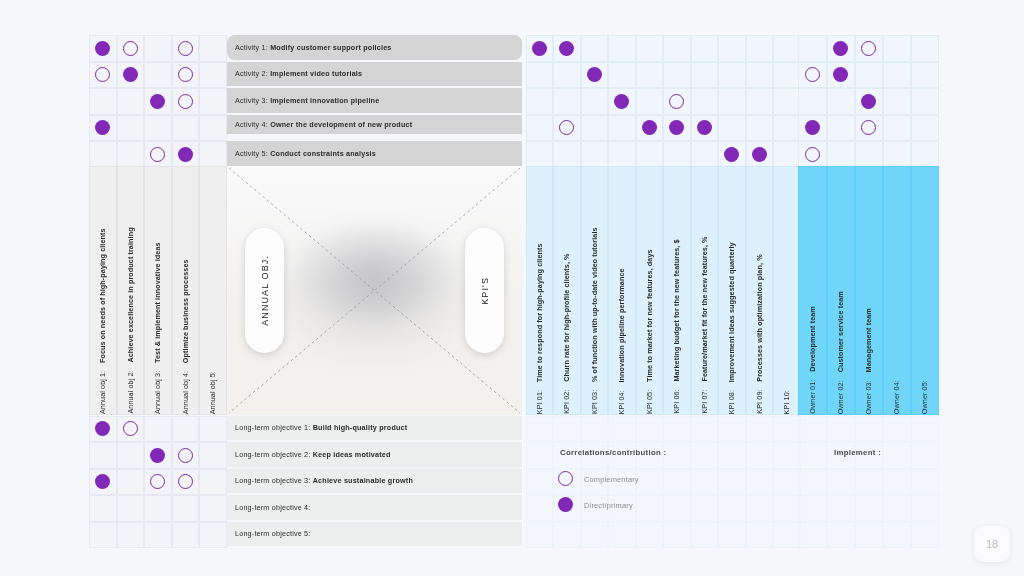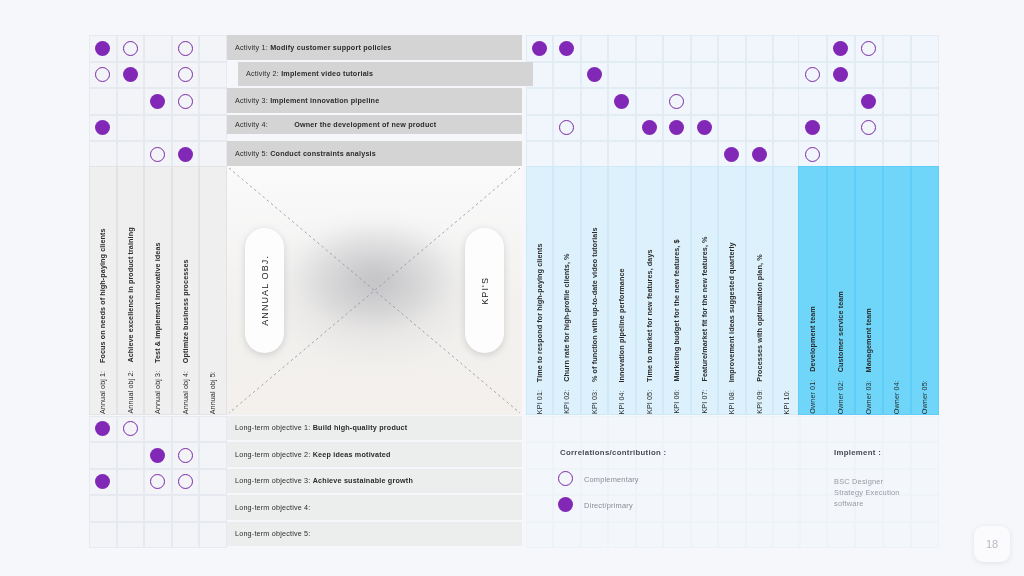--- a/index.html
+++ b/index.html
@@ -332,33 +332,33 @@
       <div class="cell mat-cell blue" style="left:663px;top:521.5px;width:27.5px;height:26.5px;opacity:.35;"></div>
       <div class="cell mat-cell blue" style="left:690.5px;top:521.5px;width:27.5px;height:26.5px;opacity:.35;"></div>
       <div class="cell mat-cell blue" style="left:718px;top:521.5px;width:27.5px;height:26.5px;opacity:.35;"></div>
       <div class="cell mat-cell blue" style="left:745.5px;top:521.5px;width:27.5px;height:26.5px;opacity:.35;"></div>
       <div class="cell mat-cell blue" style="left:773px;top:521.5px;width:27.5px;height:26.5px;opacity:.35;"></div>
       <div class="cell mat-cell blue" style="left:798px;top:521.5px;width:28.5px;height:26.5px;opacity:.35;"></div>
       <div class="cell mat-cell blue" style="left:826.5px;top:521.5px;width:28.5px;height:26.5px;opacity:.35;"></div>
       <div class="cell mat-cell blue" style="left:854.5px;top:521.5px;width:28.5px;height:26.5px;opacity:.35;"></div>
       <div class="cell mat-cell blue" style="left:882.5px;top:521.5px;width:28.5px;height:26.5px;opacity:.35;"></div>
       <div class="cell mat-cell blue" style="left:910.5px;top:521.5px;width:28.5px;height:26.5px;opacity:.35;"></div>
-      <div class="label-row " style="top:35px;height:24.5px;">
+      <div class="label-row " style="top:35px;height:24.5px;border-radius:8px;">
         <span>Activity 1:&nbsp;</span>
         <span class="b">Modify customer support policies</span>
       </div>
-      <div class="label-row " style="top:61.5px;height:24.5px;margin-left:11px;">
+      <div class="label-row " style="top:61.5px;height:24.5px;">
         <span>Activity 2:&nbsp;</span>
         <span class="b">Implement video tutorials</span>
       </div>
       <div class="label-row " style="top:88px;height:24.5px;">
         <span>Activity 3:&nbsp;</span>
         <span class="b">Implement innovation pipeline</span>
       </div>
-      <div class="label-row " style="top:114.5px;height:19px;gap:24px;">
+      <div class="label-row " style="top:114.5px;height:19px;">
         <span>Activity 4:&nbsp;</span>
         <span class="b">Owner the development of new product</span>
       </div>
       <div class="label-row " style="top:141px;height:24.5px;">
         <span>Activity 5:&nbsp;</span>
         <span class="b">Conduct constraints analysis</span>
       </div>
       <div class="label-row light" style="top:415.5px;height:24.5px;">
         <span>Long-term objective 1:&nbsp;</span>
         <span class="b">Build high-quality product</span>
@@ -441,18 +441,17 @@
       </div>
     </div>
 
   <div class="legend-title" style="left:560px;top:448px;">Correlations/contribution :</div>
   <div class="legend-dot open" style="left:558px;top:471px;"></div>
   <div class="legend-txt" style="left:584px;top:475px;">Complementary</div>
   <div class="legend-dot full" style="left:558px;top:497px;"></div>
   <div class="legend-txt" style="left:584px;top:501px;">Direct/primary</div>
 
   <div class="legend-title" style="left:834px;top:448px;">Implement :</div>
-  <div class="res-txt" style="left:834px;top:476px;width:80px;">BSC Designer Strategy Execution software</div>
 
   <div class="pagebadge">
     <span>18</span>
   </div>
 </div>
 
 </body></html>

